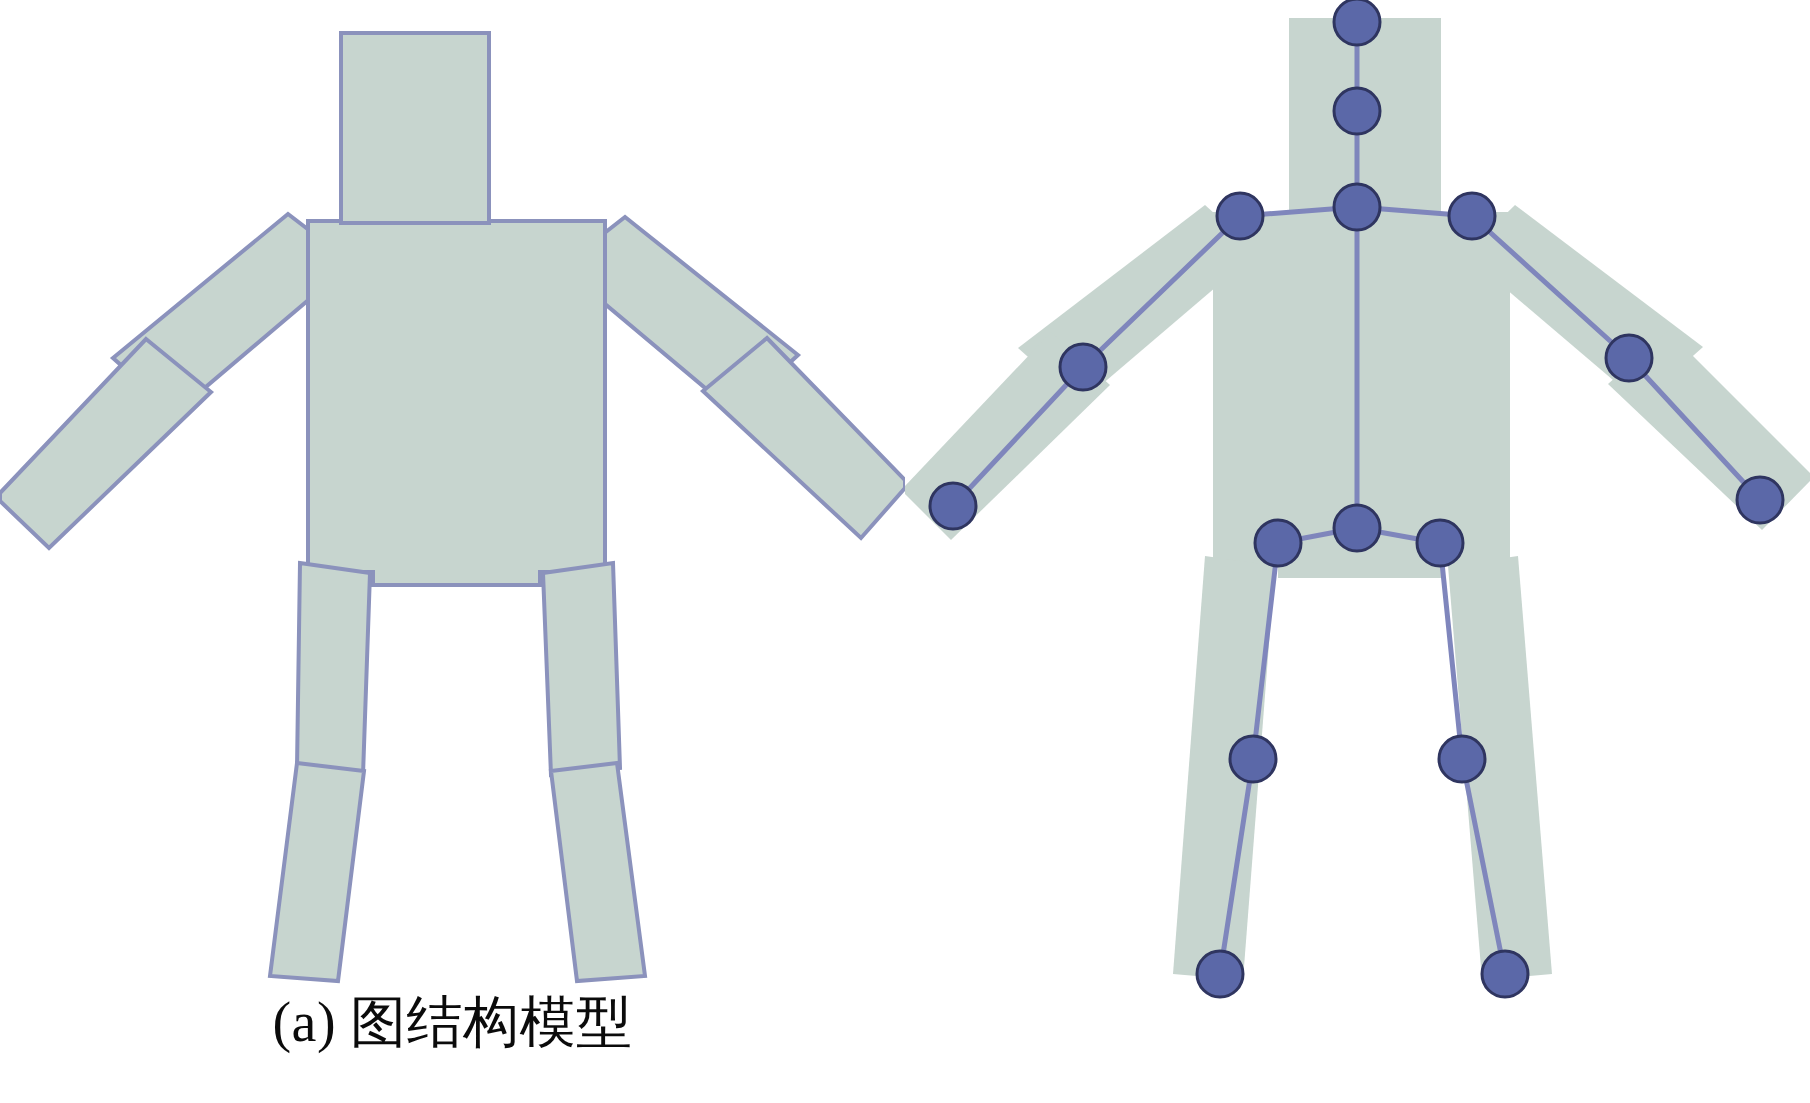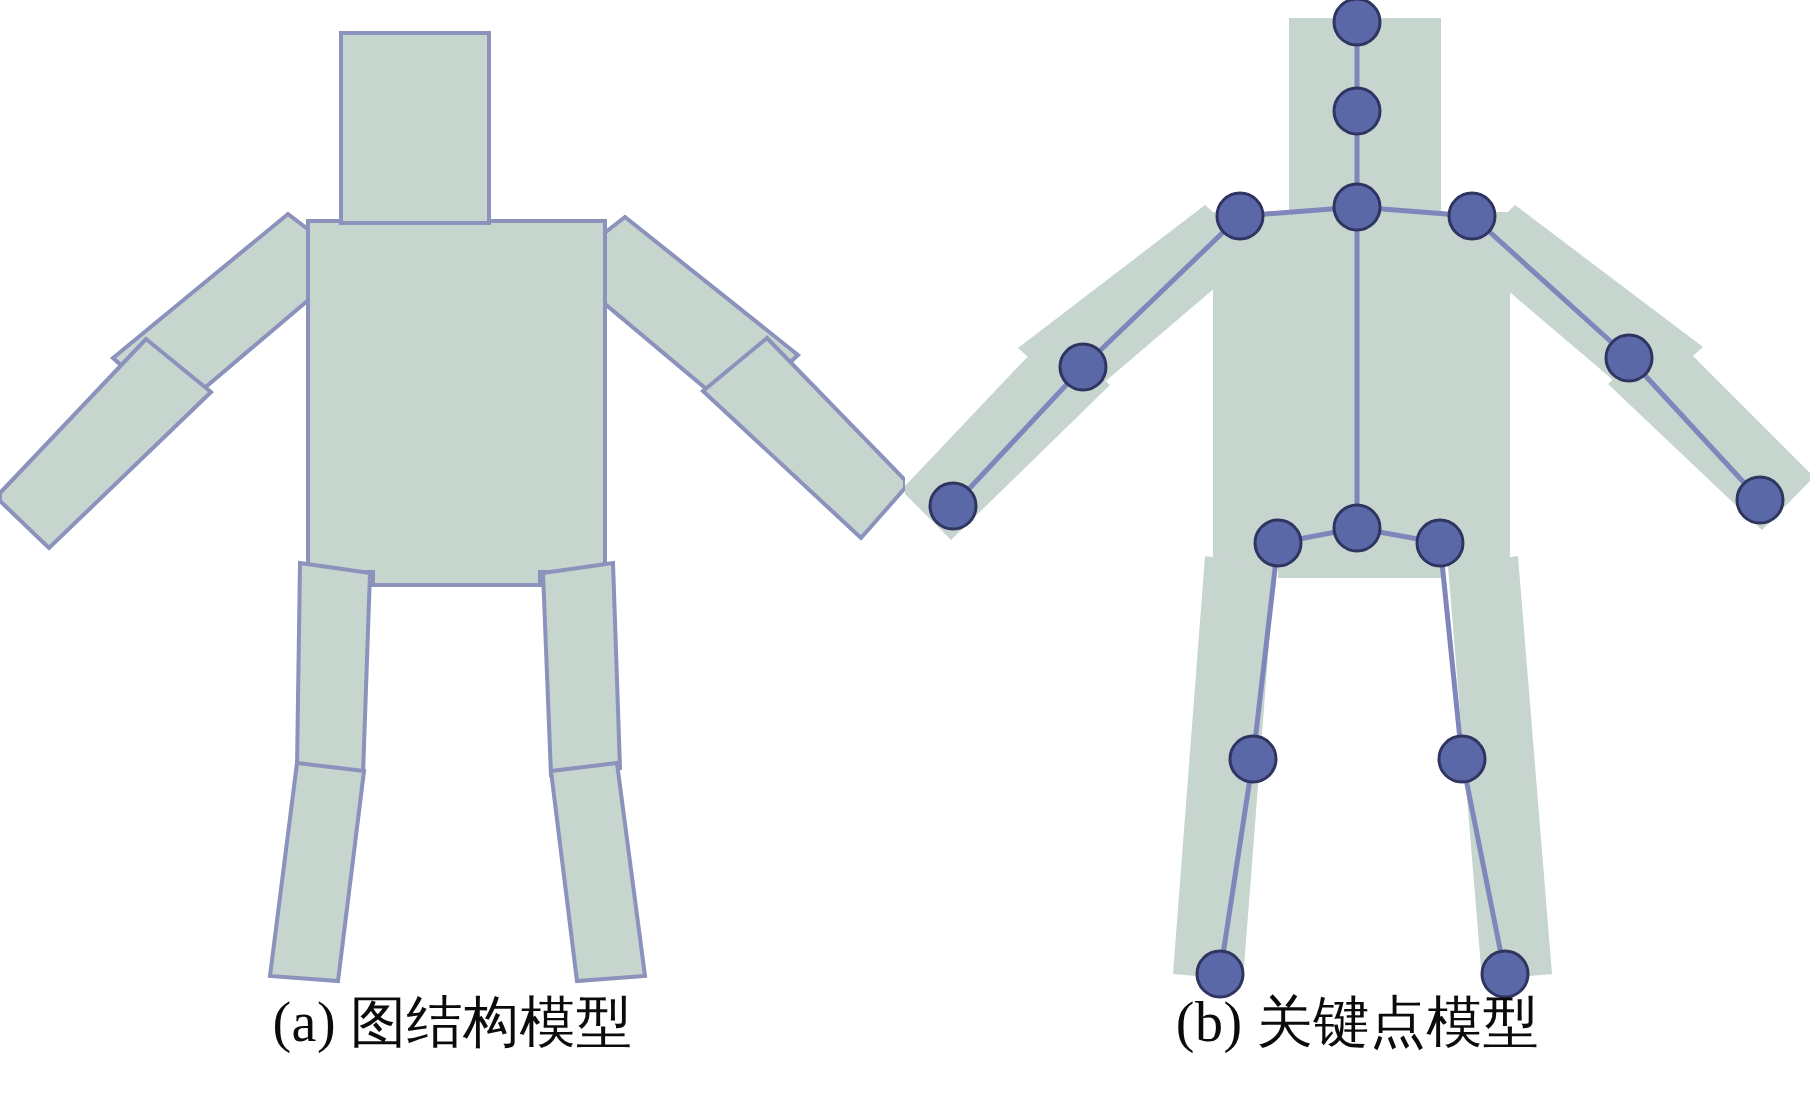--- a/index.html
+++ b/index.html
@@ -166,18 +166,15 @@
           </circle>
           <circle cx="315" cy="974" r="23" fill="#5b68a8" stroke="#2f3560" stroke-width="3">
             <title>左踝</title>
           </circle>
           <circle cx="600" cy="974" r="23" fill="#5b68a8" stroke="#2f3560" stroke-width="3">
             <title>右踝</title>
           </circle>
         </g>
     </svg>
 
-    <div class="caption">
-      <span class="cap-label">(b)</span><span>关键点模型</span>
-    </div>
   </div>
 
 </div>
 
 </body></html>

